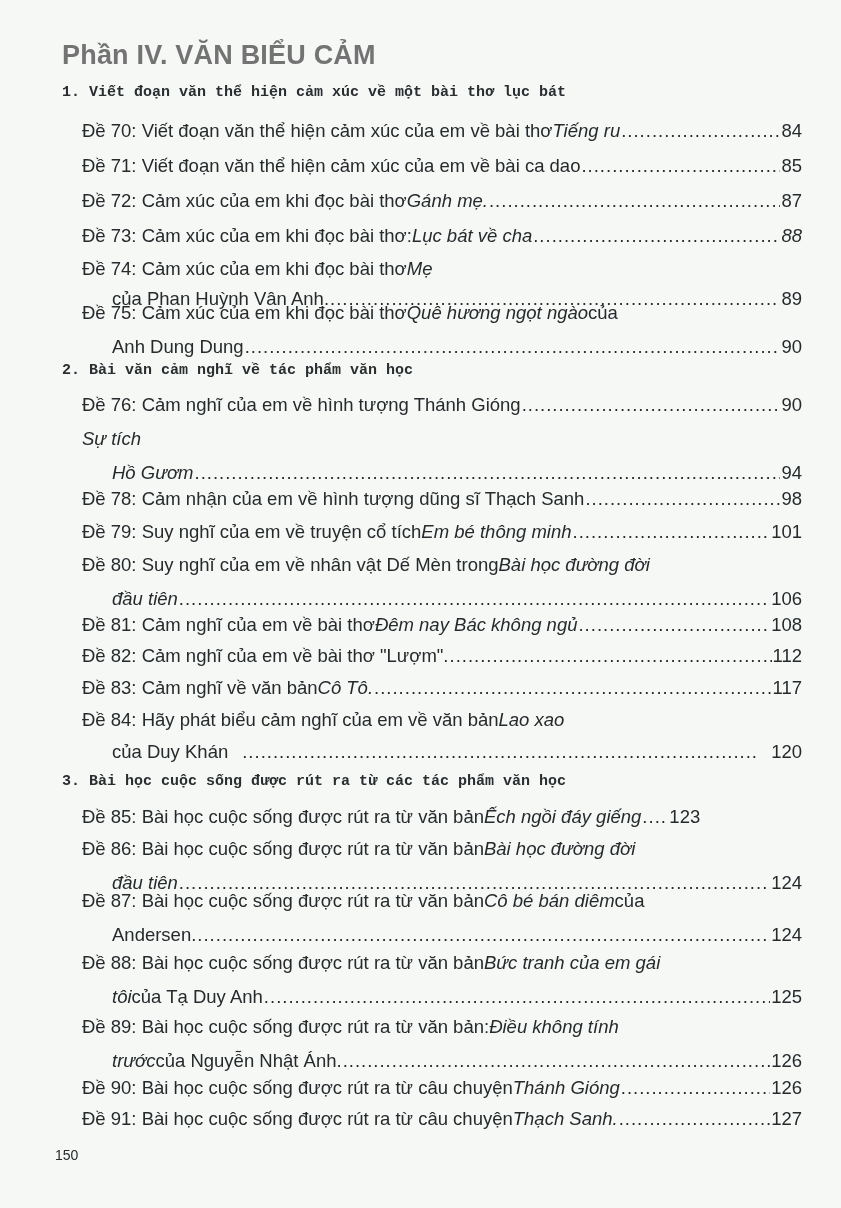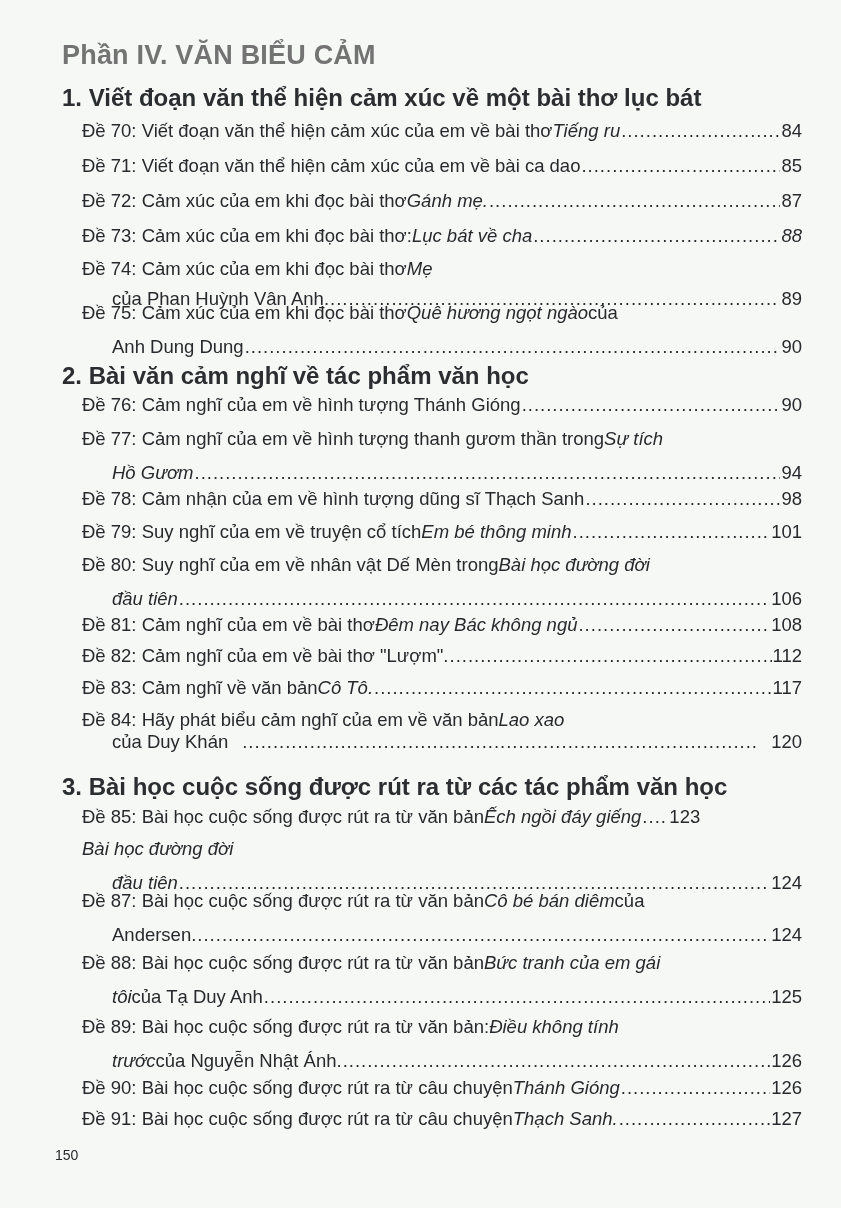--- a/index.html
+++ b/index.html
@@ -11,22 +11,23 @@
       color: #262a2c;
     }
     .page { position: absolute; left: 0; top: 0; width: 841px; height: 1208px; }
     .part-title {
       position: absolute; left: 62px; top: 40px;
       font-size: 27px; font-weight: bold; letter-spacing: 0.2px;
       color: #737373;
     }
     .section-title {
       position: absolute; left: 62px;
-      font-size: 24px; font-weight: bold; color: #2a2e30;
+      font-size: 15px; font-weight: bold; color: #2a2e30;
       white-space: nowrap;
+      font-family: Liberation Mono, monospace;
     }
     .entry {
       position: absolute; left: 82px; width: 720px;
       font-size: 18.5px; line-height: 22px;
     }
     .line {
       display: flex; align-items: flex-end; white-space: nowrap;
       height: 22px;
     }
     .line.indent { padding-left: 30px; }
@@ -113,21 +114,20 @@
 
   <div class="entry" style="top:394px;">
     <div class="line">
         <span>Đề 76: Cảm nghĩ của em về hình tượng Thánh Gióng</span>
         <span class="dots"></span>
         <span class="pg">90</span>
       </div>
   </div>
   <div class="entry" style="top:428px;">
     <div class="line">
-        <span>Đề 77: Cảm nghĩ của em về hình tượng thanh gươm thần trong </span>
         <span class="title-it">Sự tích</span>
       </div>
     <div class="line indent cont">
         <span class="title-it">Hồ Gươm</span>
         <span class="dots"></span>
         <span class="pg">94</span>
       </div>
   </div>
   <div class="entry" style="top:488px;">
     <div class="line">
@@ -176,39 +176,40 @@
         <span class="title-it">Cô Tô. </span>
         <span class="dots"></span>
         <span class="pg">117</span>
       </div>
   </div>
   <div class="entry" style="top:709px;">
     <div class="line">
         <span>Đề 84: Hãy phát biểu cảm nghĩ của em về văn bản </span>
         <span class="title-it">Lao xao</span>
       </div>
-    <div class="line indent" style="gap:13px;">
+    <div class="line indent" style="margin-top:10px;gap:13px;">
         <span>của Duy Khán</span>
         <span class="dots"></span>
         <span class="pg">120</span>
       </div>
   </div>
 
   <div class="section-title" style="top:773px;">3. Bài học cuộc sống được rút ra từ các tác phẩm văn học</div>
 
   <div class="entry" style="top:806px;">
     <div class="line">
         <span>Đề 85: Bài học cuộc sống được rút ra từ văn bản </span>
         <span class="title-it">Ếch ngồi đáy giếng</span>
         <span class="dots" style="flex:0 0 26px;"></span>
         <span class="pg">123</span>
       </div>
   </div>
   <div class="entry" style="top:838px;">
     <div class="line">
+        <span>Đề 86: Bài học cuộc sống được rút ra từ văn bản </span>
         <span class="title-it">Bài học đường đời</span>
       </div>
     <div class="line indent cont">
         <span class="title-it">đầu tiên</span>
         <span class="dots"></span>
         <span class="pg">124</span>
       </div>
   </div>
   <div class="entry" style="top:890px;">
     <div class="line">

